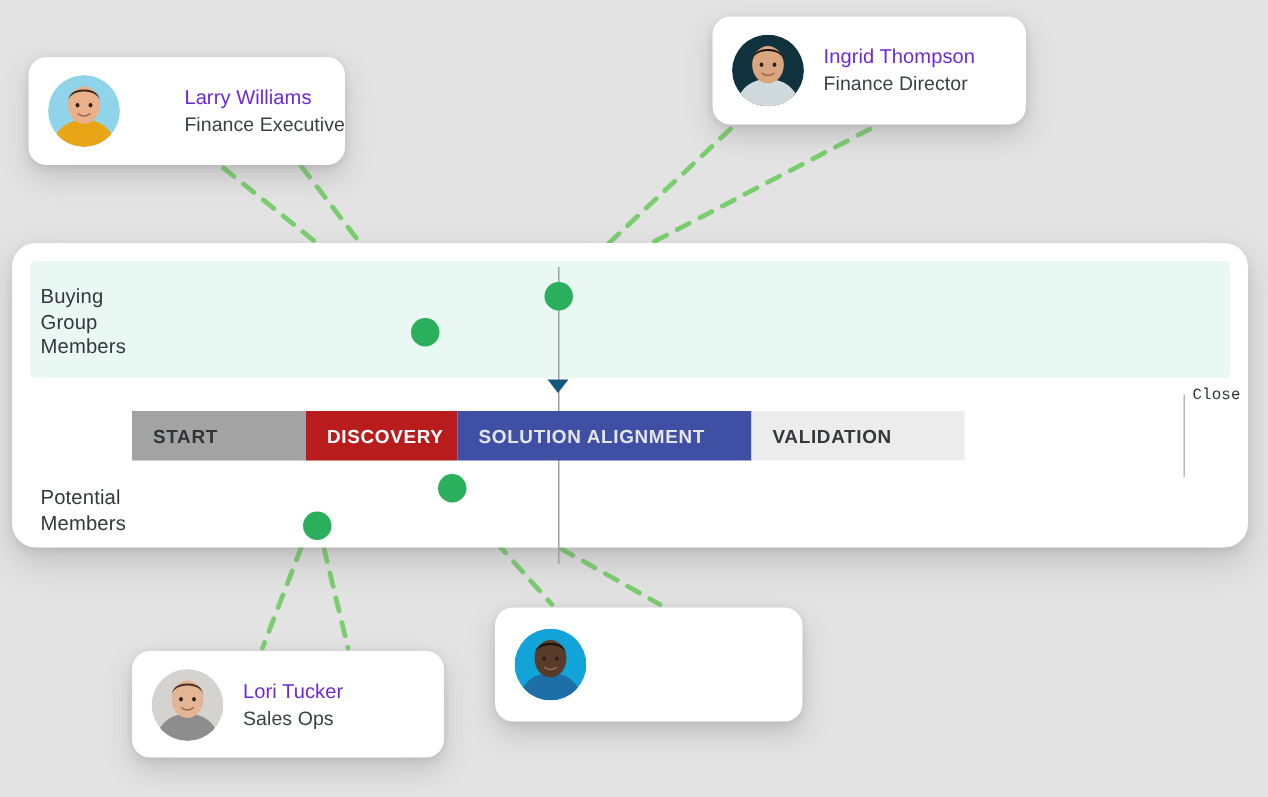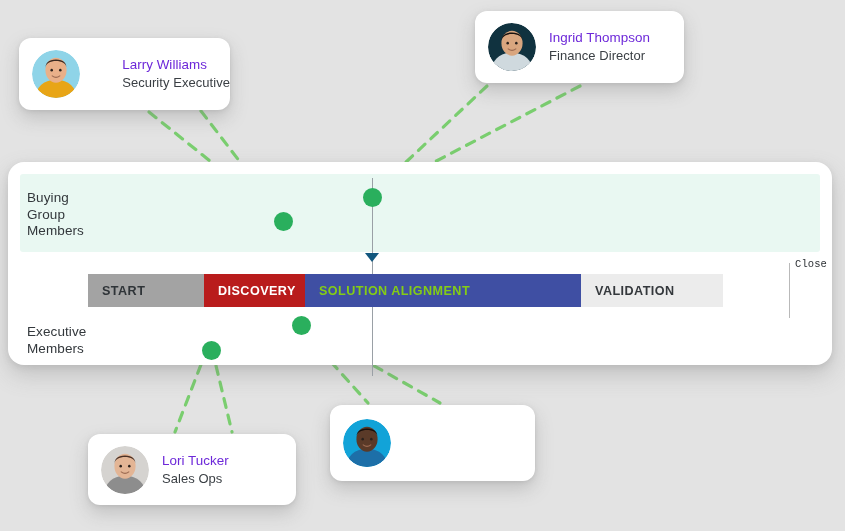--- a/index.html
+++ b/index.html
@@ -90,32 +90,32 @@
 
 <div id="stage">
 
   <div class="panel">
     <div class="mint-band"></div>
   </div>
 
   <div class="row-label" id="buying-label" style="white-space:pre-line;z-index:6;">Buying
 Group
 Members</div>
-  <div class="row-label" id="potential-label" style="white-space:pre-line;z-index:6;">Executive
+  <div class="row-label" id="potential-label" style="white-space:pre-line;z-index:6;">Potential
 Members</div>
   <div class="row-label" id="stages-label">Stages</div>
 
   <div class="stage-bar" id="stage-bar">
       <div class="seg" style="width: 116px; background: #a3a3a3; color: rgb(47, 52, 56);">
         <span>START</span>
       </div>
       <div class="seg" style="width: 101px; background: #b91c1c; color: rgb(255, 255, 255);">
         <span>DISCOVERY</span>
       </div>
-      <div class="seg" style="width: 276px; background: rgb(63, 79, 163); color: #84cc16;">
+      <div class="seg" style="width: 196px; background: rgb(63, 79, 163); color: #e5e5e5;">
         <span>SOLUTION ALIGNMENT</span>
       </div>
       <div class="seg" style="width: 142px; background: rgb(236, 236, 236); color: rgb(52, 56, 60);">
         <span>VALIDATION</span>
       </div>
     </div>
 
   <div class="close-rule"></div>
   <div class="close-label">Close</div>
 
@@ -154,21 +154,21 @@
       <path d="M50 62 C22 62 8 80 5 102 L95 102 C92 80 78 62 50 62Z" fill="#e8a516"></path>
       <ellipse cx="50" cy="42" rx="22" ry="26" fill="#e9b089"></ellipse>
       <path d="M28 38 C28 18 72 18 72 38 C72 28 66 20 50 20 C34 20 28 28 28 38Z" fill="#3b2a22"></path>
       <ellipse cx="41" cy="42" rx="2.6" ry="3" fill="#2a211c"></ellipse>
       <ellipse cx="59" cy="42" rx="2.6" ry="3" fill="#2a211c"></ellipse>
       <path d="M42 54 Q50 60 58 54" stroke="#9c6b52" stroke-width="2.2" fill="none" stroke-linecap="round"></path>
     </g>
   </svg></div>
         <div class="pinfo">
           <div class="pname">Larry Williams</div>
-          <div class="prole">Security Executive</div>
+          <div class="prole">Finance Executive</div>
         </div>
       </div>
       <div class="pcard" style="left: 475px; top: 11px; width: 209px; height: 72px;">
         <div class="avatar" style="width: 48px; height: 48px; margin-left: 13px; margin-right: 13px;">
   <svg width="48" height="48" viewBox="0 0 100 100">
     <defs>
               <clipPath id="cp1">
                 <circle cx="50" cy="50" r="50"></circle>
               </clipPath>
             </defs>

